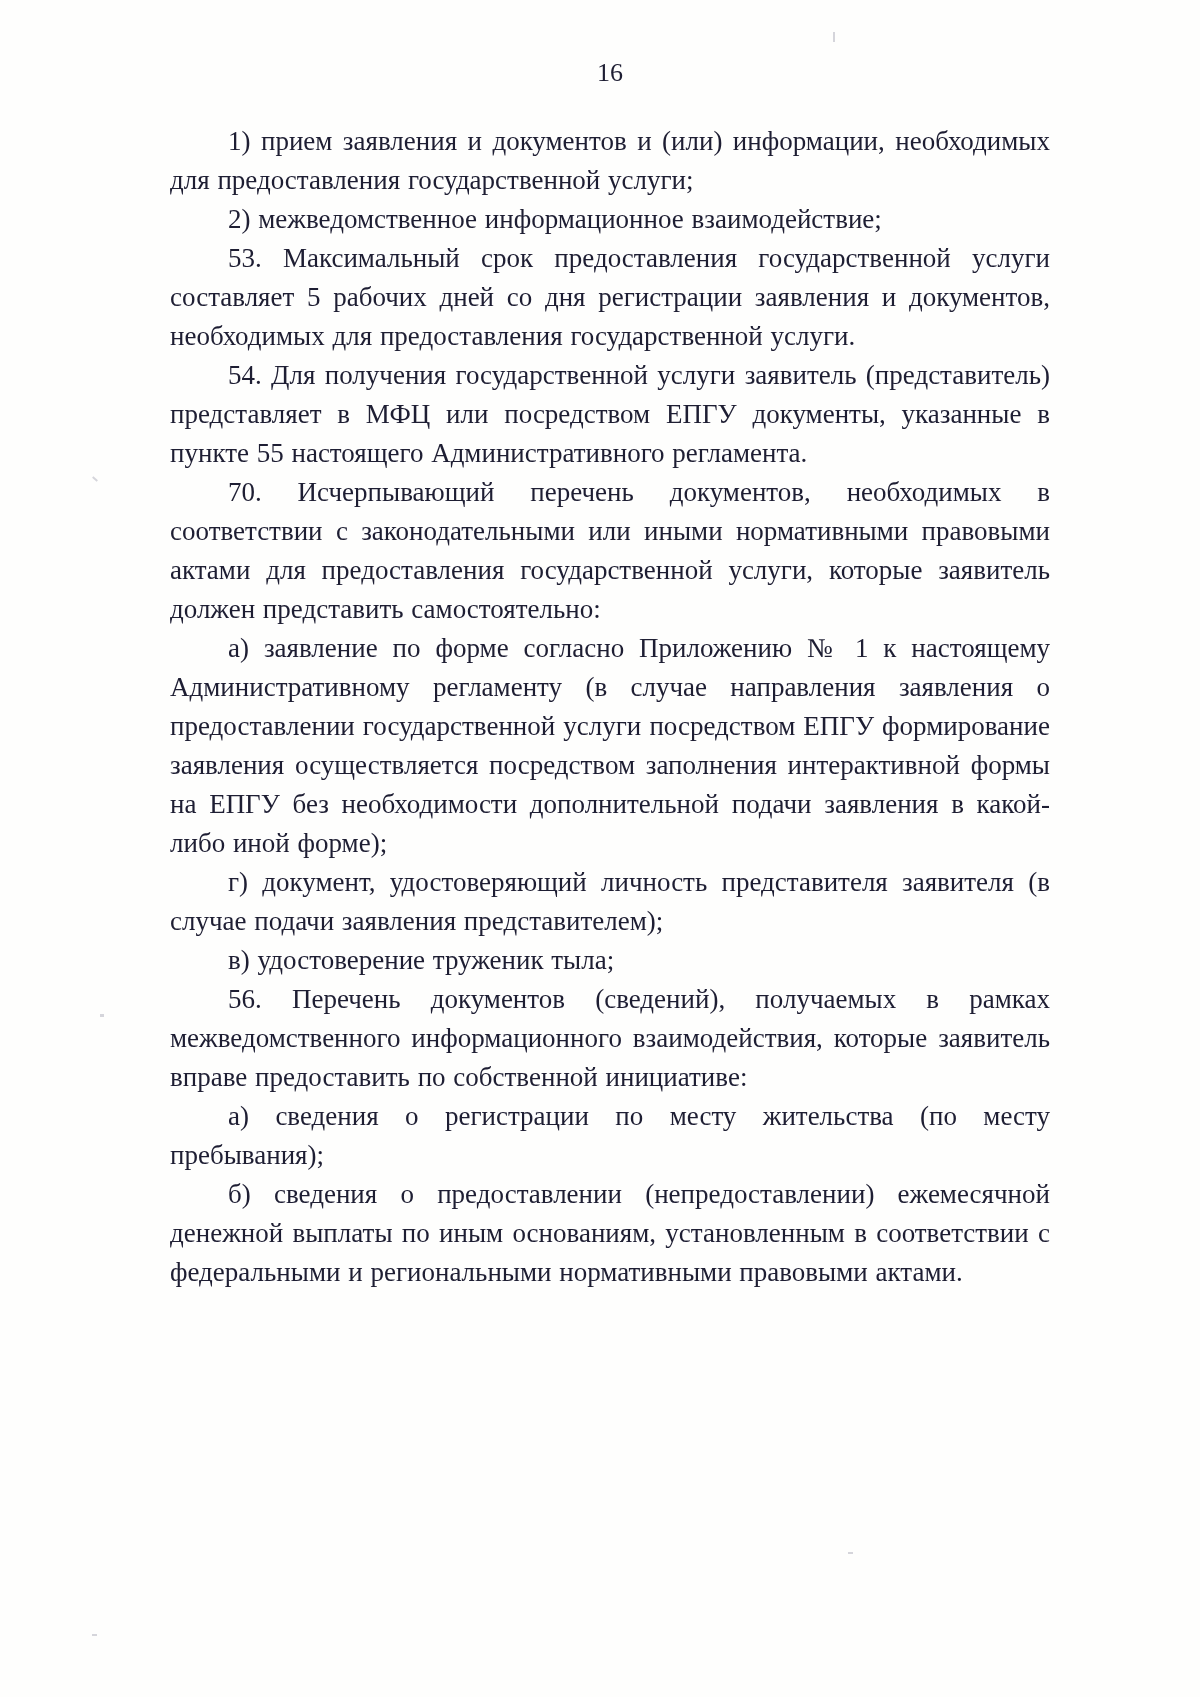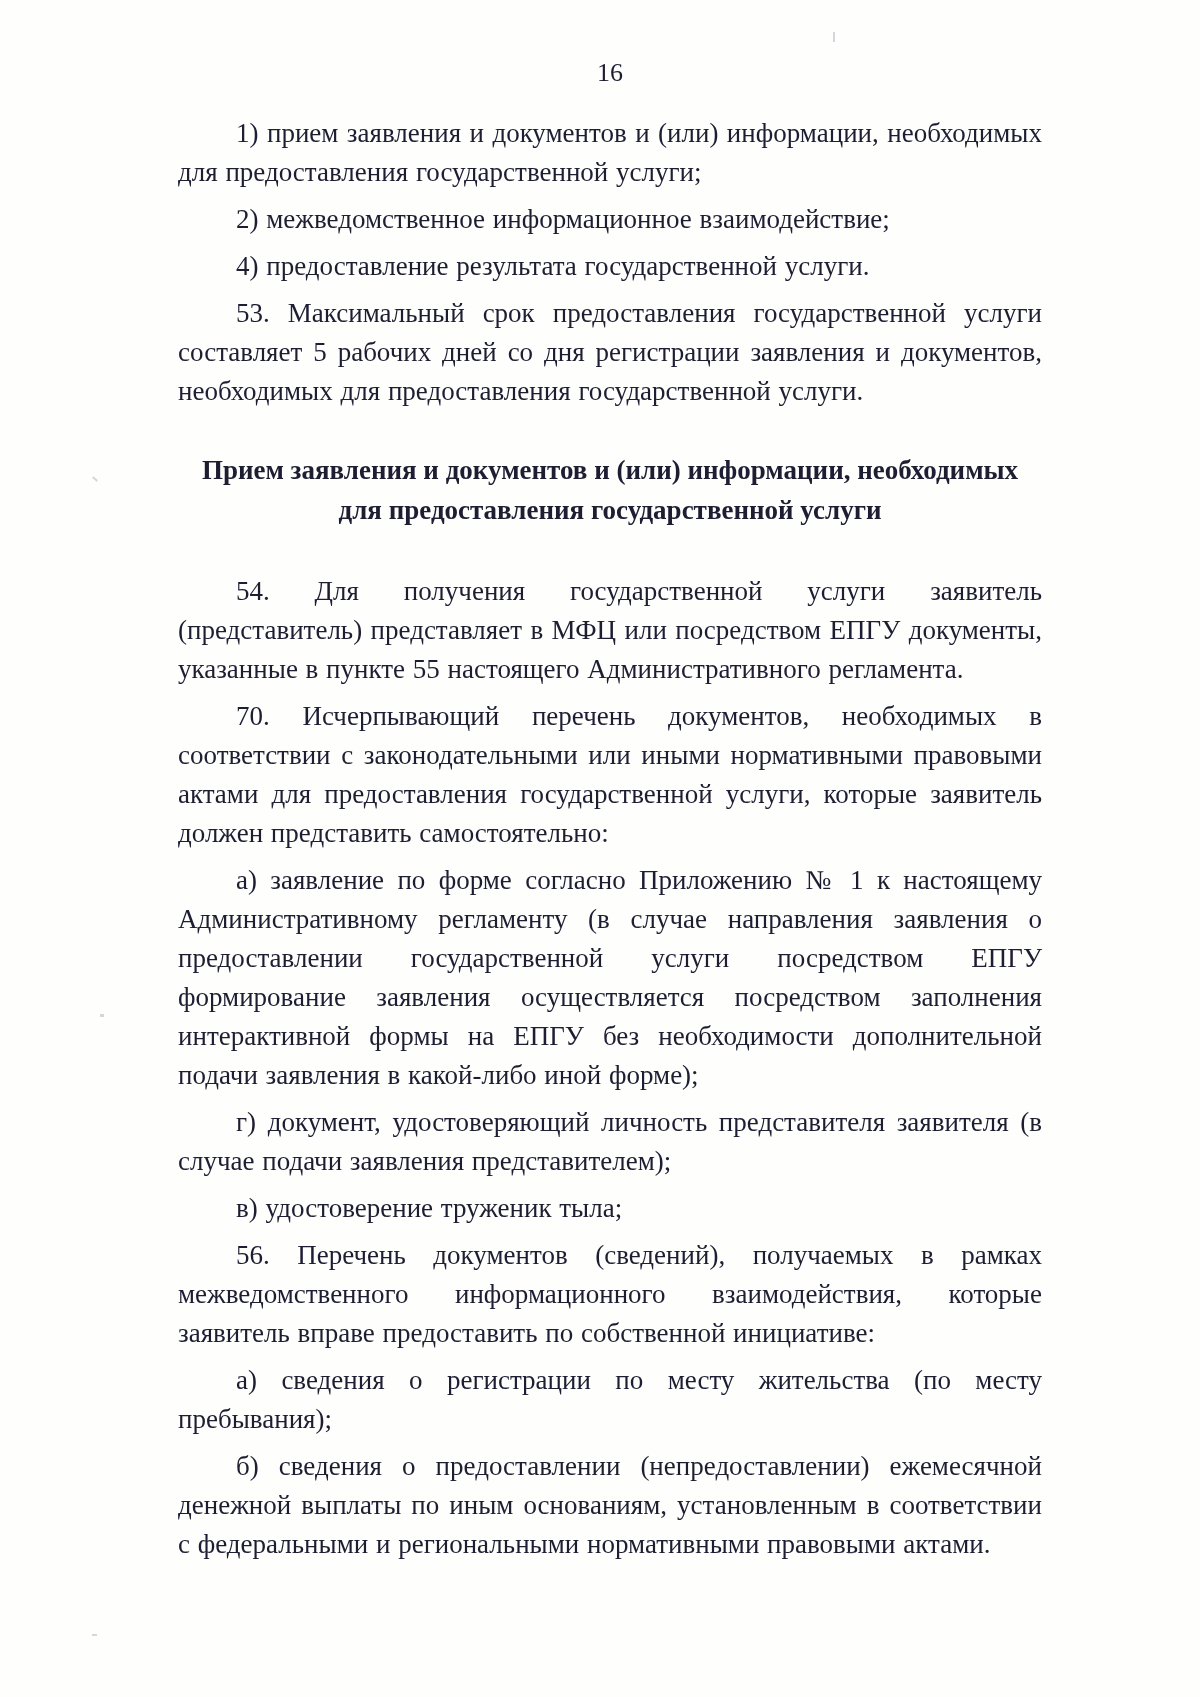--- a/index.html
+++ b/index.html
@@ -15,24 +15,24 @@
     background: #fefefd;
     padding: 58px 150px 40px 170px;
     font-family: "Liberation Serif", "DejaVu Serif", serif;
     color: #1e1e33;
     overflow: hidden;
   }
   .page-number {
     text-align: center;
     font-size: 26px;
     line-height: 30px;
-    margin: 0 0 26px 0;
+    margin: 0 0 34px 0;
   }
   .para {
-    margin: 8px;
+    margin: 0;
     font-size: 27px;
     line-height: 39px;
     text-align: justify;
     text-indent: 58px;
     word-spacing: 1px;
   }
   .heading {
     margin: 39px 24px 42px 24px;
     font-size: 27px;
     line-height: 40px;
@@ -53,24 +53,22 @@
   .a6 { left: 92px;  top: 1634px; width: 5px; height: 2px; }
 </style>
 </head>
 <body>
 
 <div class="page">
   <div class="page-number">16</div>
 
   <p class="para">1) прием заявления и документов и (или) информации, необходимых для предоставления государственной услуги;</p>
   <p class="para">2) межведомственное информационное взаимодействие;</p>
-  <p class="para">4) предоставление результата государственной услуги.</p>
   <p class="para">53. Максимальный срок предоставления государственной услуги составляет 5 рабочих дней со дня регистрации заявления и документов, необходимых для предоставления государственной услуги.</p>
 
-  <h2 class="heading">Прием заявления и документов и (или) информации, необходимых для предоставления государственной услуги</h2>
 
   <p class="para">54. Для получения государственной услуги заявитель (представитель) представляет в МФЦ или посредством ЕПГУ документы, указанные в пункте 55 настоящего Административного регламента.</p>
   <p class="para">70. Исчерпывающий перечень документов, необходимых в соответствии с законодательными или иными нормативными правовыми актами для предоставления государственной услуги, которые заявитель должен представить самостоятельно:</p>
   <p class="para">а) заявление по форме согласно Приложению № 1 к настоящему Административному регламенту (в случае направления заявления о предоставлении государственной услуги посредством ЕПГУ формирование заявления осуществляется посредством заполнения интерактивной формы на ЕПГУ без необходимости дополнительной подачи заявления в какой-либо иной форме);</p>
   <p class="para">г) документ, удостоверяющий личность представителя заявителя (в случае подачи заявления представителем);</p>
   <p class="para">в) удостоверение труженик тыла;</p>
   <p class="para">56. Перечень документов (сведений), получаемых в рамках межведомственного информационного взаимодействия, которые заявитель вправе предоставить по собственной инициативе:</p>
   <p class="para">а) сведения о регистрации по месту жительства (по месту пребывания);</p>
   <p class="para">б) сведения о предоставлении (непредоставлении) ежемесячной денежной выплаты по иным основаниям, установленным в соответствии с федеральными и региональными нормативными правовыми актами.</p>
 

